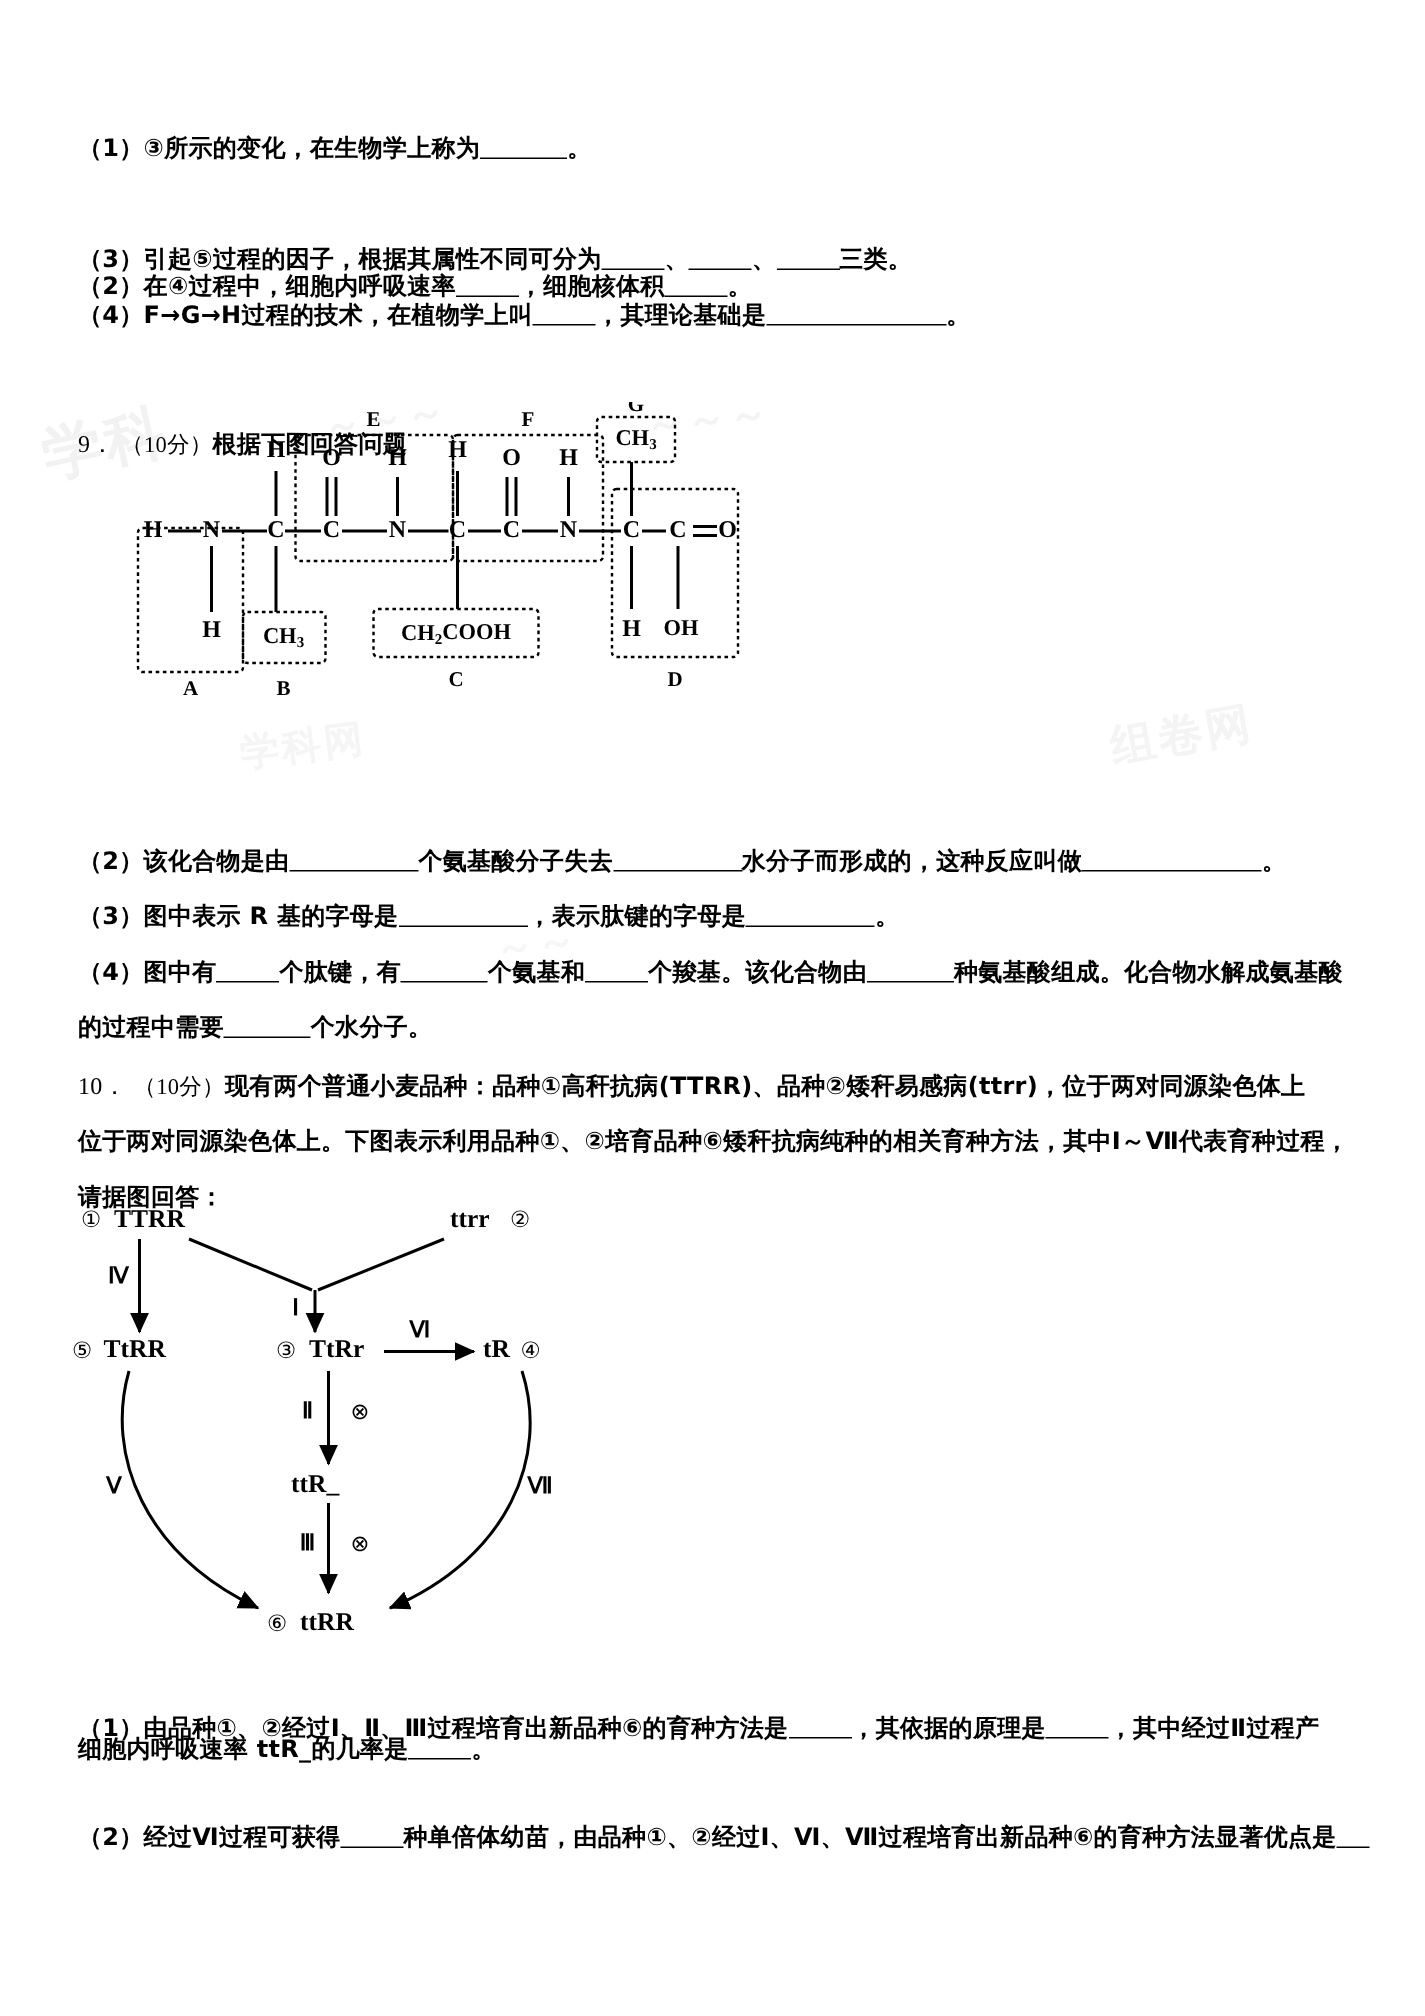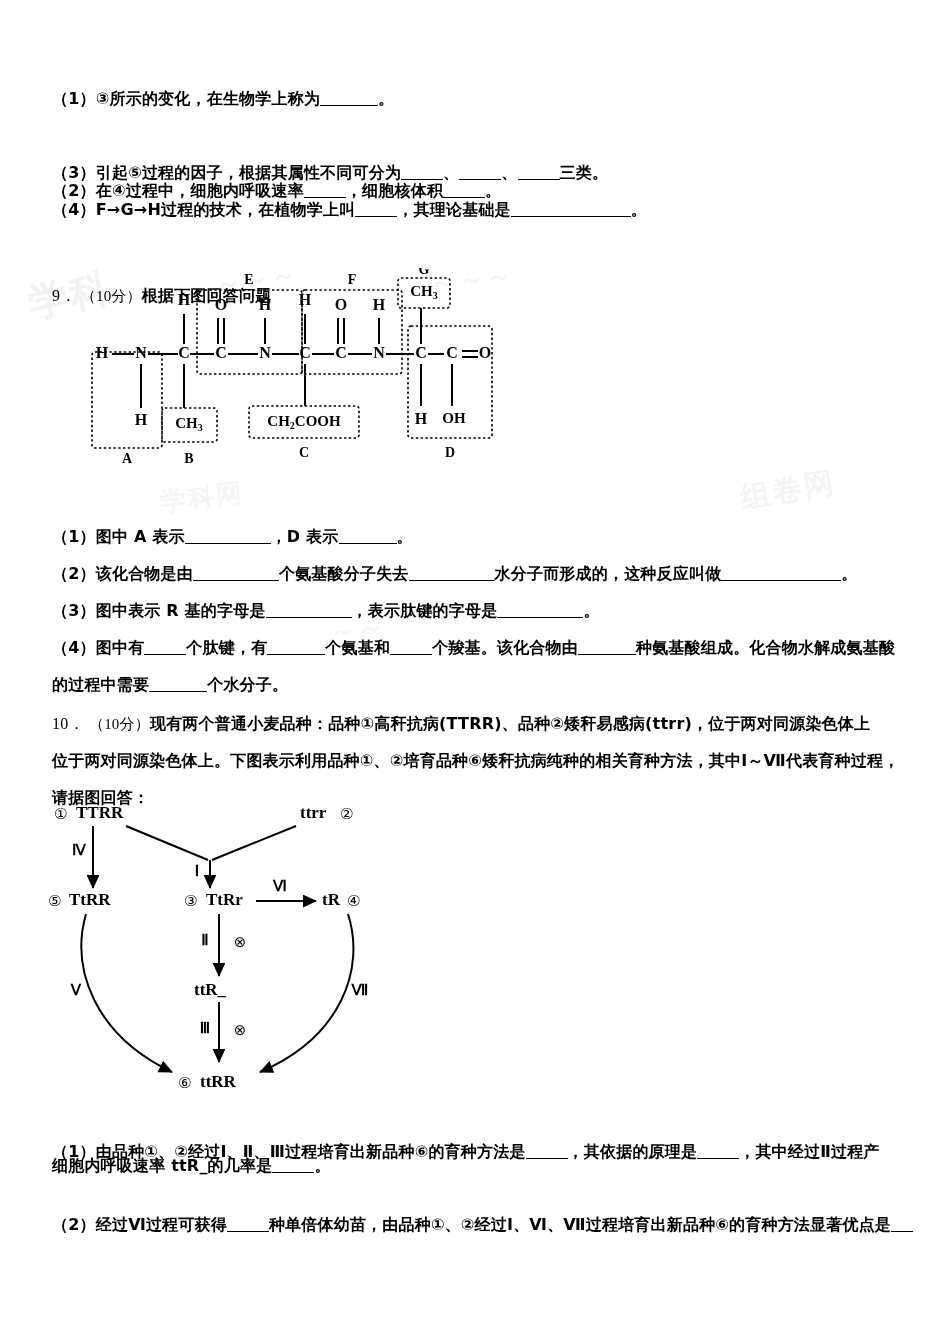--- a/index.html
+++ b/index.html
@@ -218,25 +218,20 @@
       <text class="lbl" x="266" y="13">F</text>
       <text class="lbl" x="338" y="3">G</text>
 
       <text class="lbl" x="41" y="192">A</text>
       <text class="lbl" x="103" y="192">B</text>
       <text class="lbl" x="218" y="186">C</text>
       <text class="lbl" x="364" y="186">D</text>
     </svg>
   </div>
 
-  <div class="row" style="top:526px;">
-    <span class="qline">
-      <span class="cn">（1）</span><span class="cn">图中 A 表示</span><span class="blank-l"></span><span class="cn">，D 表示</span><span class="blank-m"></span><span class="cn">。</span>
-    </span>
-  </div>
 
   <div class="row" style="top:563px;">
     <span class="qline">
       <span class="cn">（2）</span><span class="cn">该化合物是由</span><span class="blank-l"></span><span class="cn">个氨基酸分子失去</span><span class="blank-l"></span><span class="cn">水分子而形成的，这种反应叫做</span><span class="blank-xl"></span><span class="cn">。</span>
     </span>
   </div>
 
   <div class="row" style="top:600px;">
     <span class="qline">
       <span class="cn">（3）</span><span class="cn">图中表示 R 基的字母是</span><span class="blank-l"></span><span class="cn">，表示肽键的字母是</span><span class="blank-l"></span><span class="cn">。</span>

